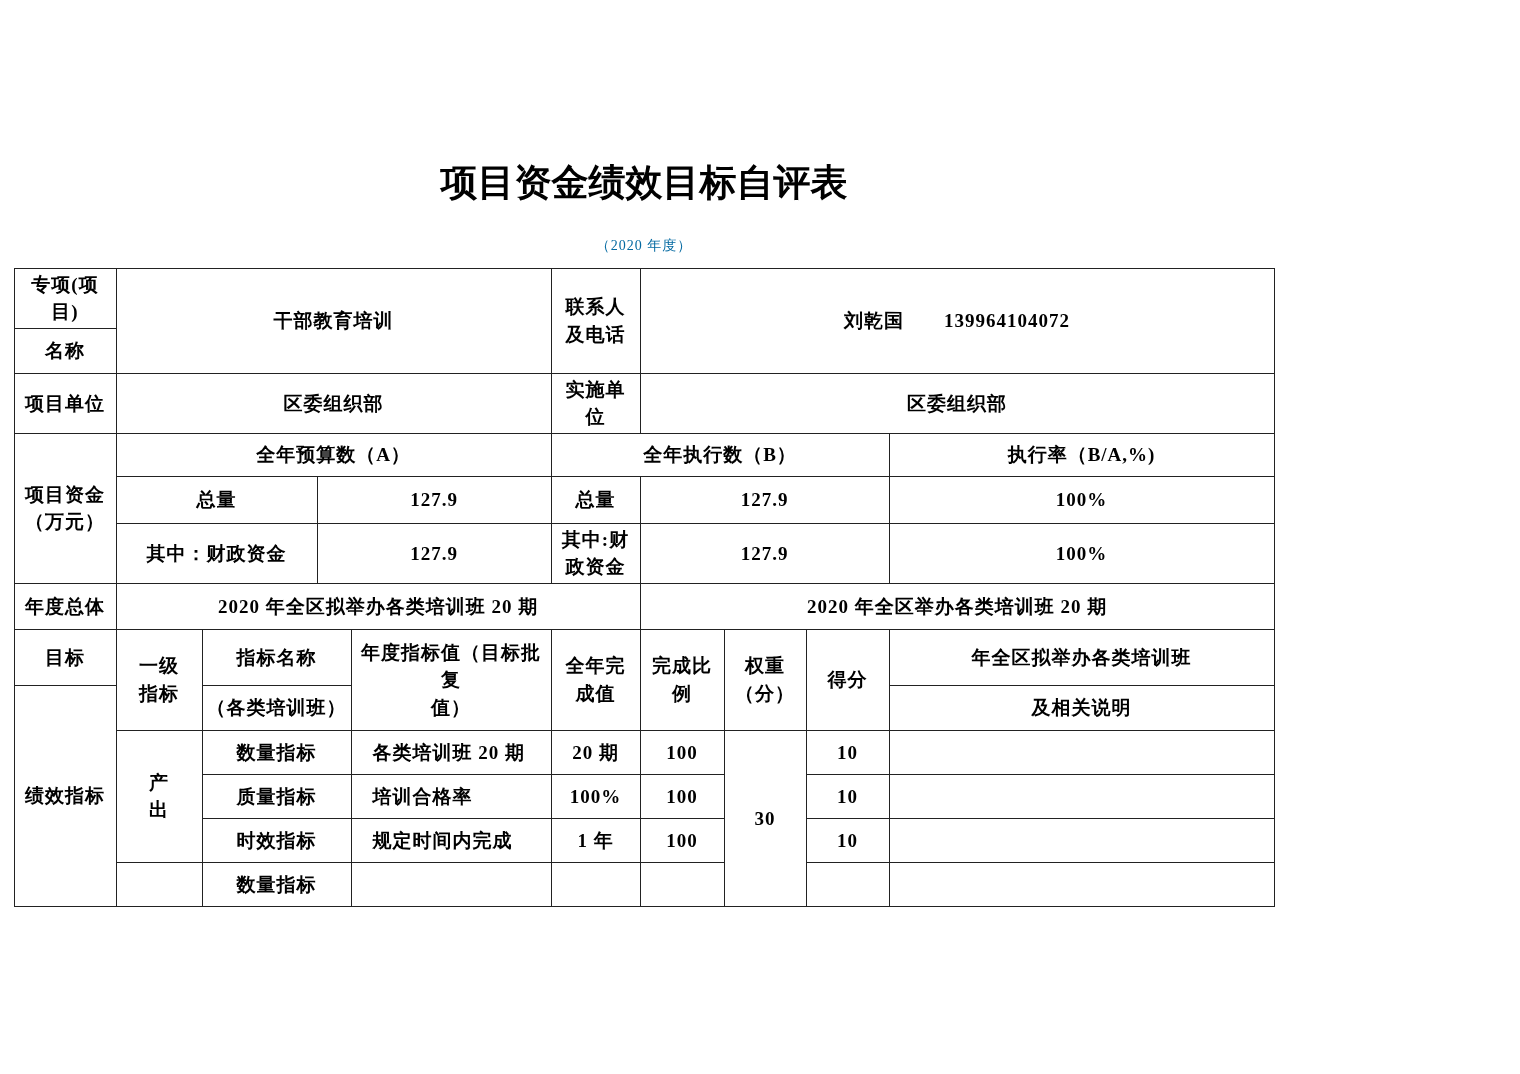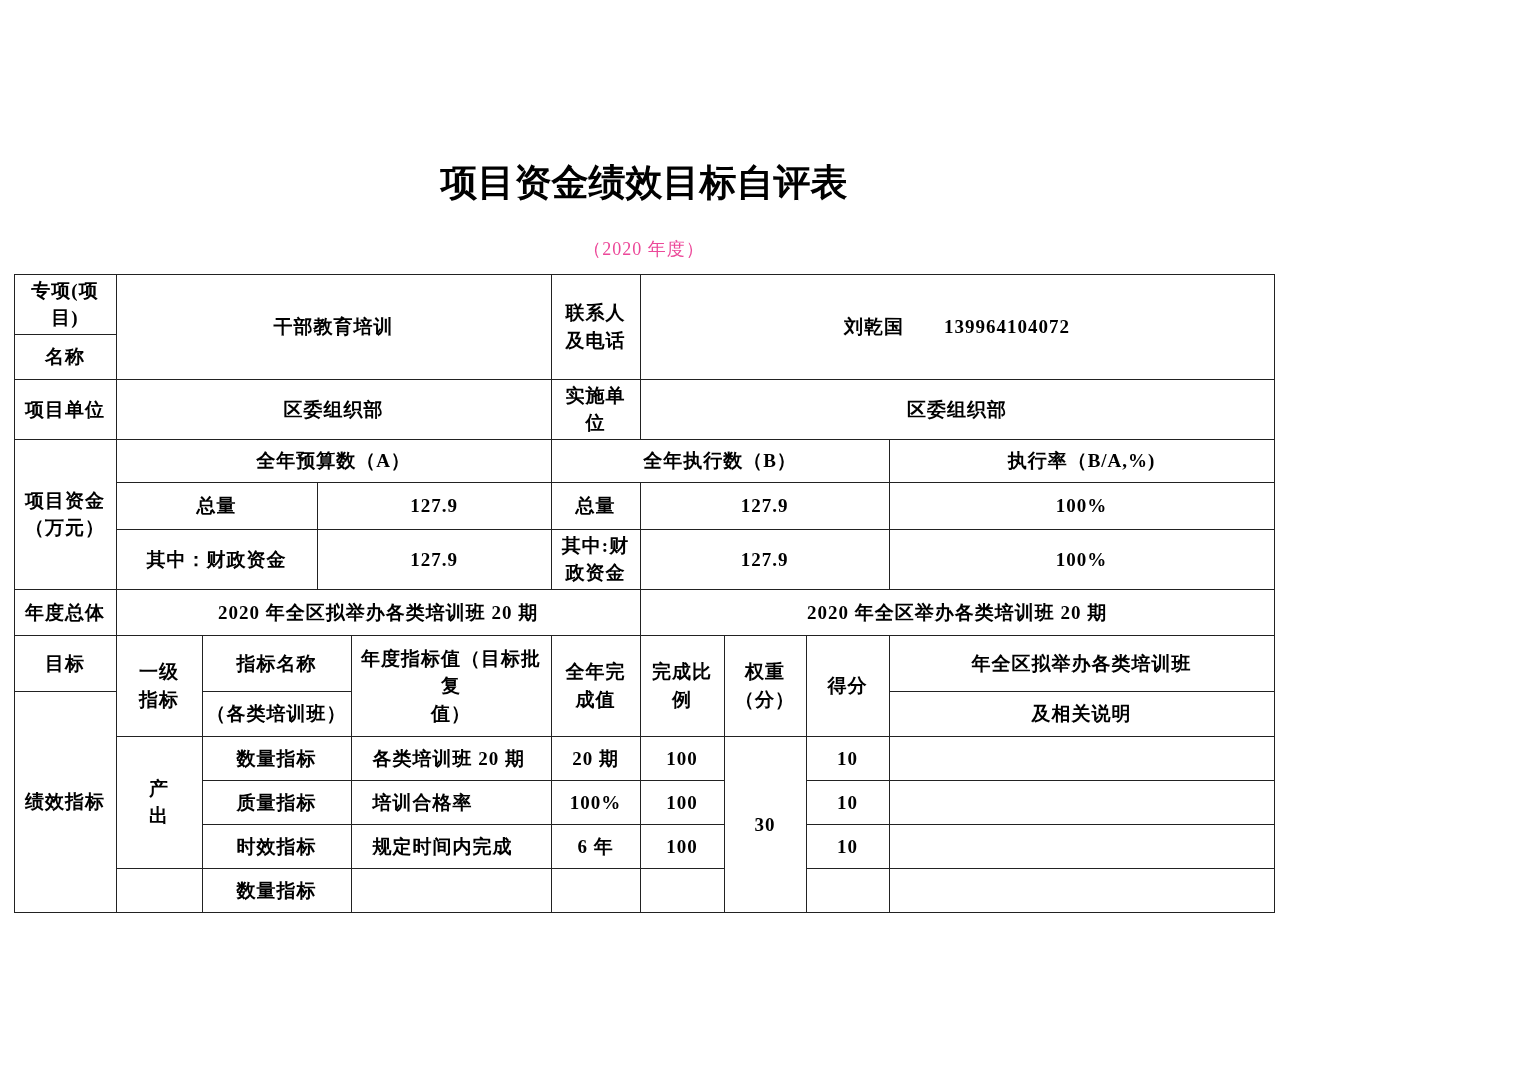--- a/index.html
+++ b/index.html
@@ -20,24 +20,24 @@
   }
   .doc-title {
     text-align: center;
     font-size: 37px;
     font-weight: bold;
     line-height: 1.1;
     color: #000000;
   }
   .doc-subtitle {
     text-align: center;
-    font-size: 18px;
+    font-size: 14px;
     margin-top: 33px;
     letter-spacing: 1px;
-    color: #ec4899;
+    color: #0369a1;
   }
   table.form {
     border-collapse: collapse;
     table-layout: fixed;
     width: 1260px;
     margin: 13px auto 0 auto;
     font-weight: bold;
   }
   table.form td {
     border: 1px solid #222222;
@@ -171,21 +171,21 @@
       <td class="la">培训合格率</td>
       <td>100%</td>
       <td>100</td>
       <td>10</td>
       <td></td>
     </tr>
 
     <tr style="height:44px">
       <td colspan="2">时效指标</td>
       <td class="la">规定时间内完成</td>
-      <td>6 年</td>
+      <td>1 年</td>
       <td>100</td>
       <td>10</td>
       <td></td>
     </tr>
 
     <tr style="height:44px">
       <td></td>
       <td colspan="2">数量指标</td>
       <td class="la"></td>
       <td></td>

